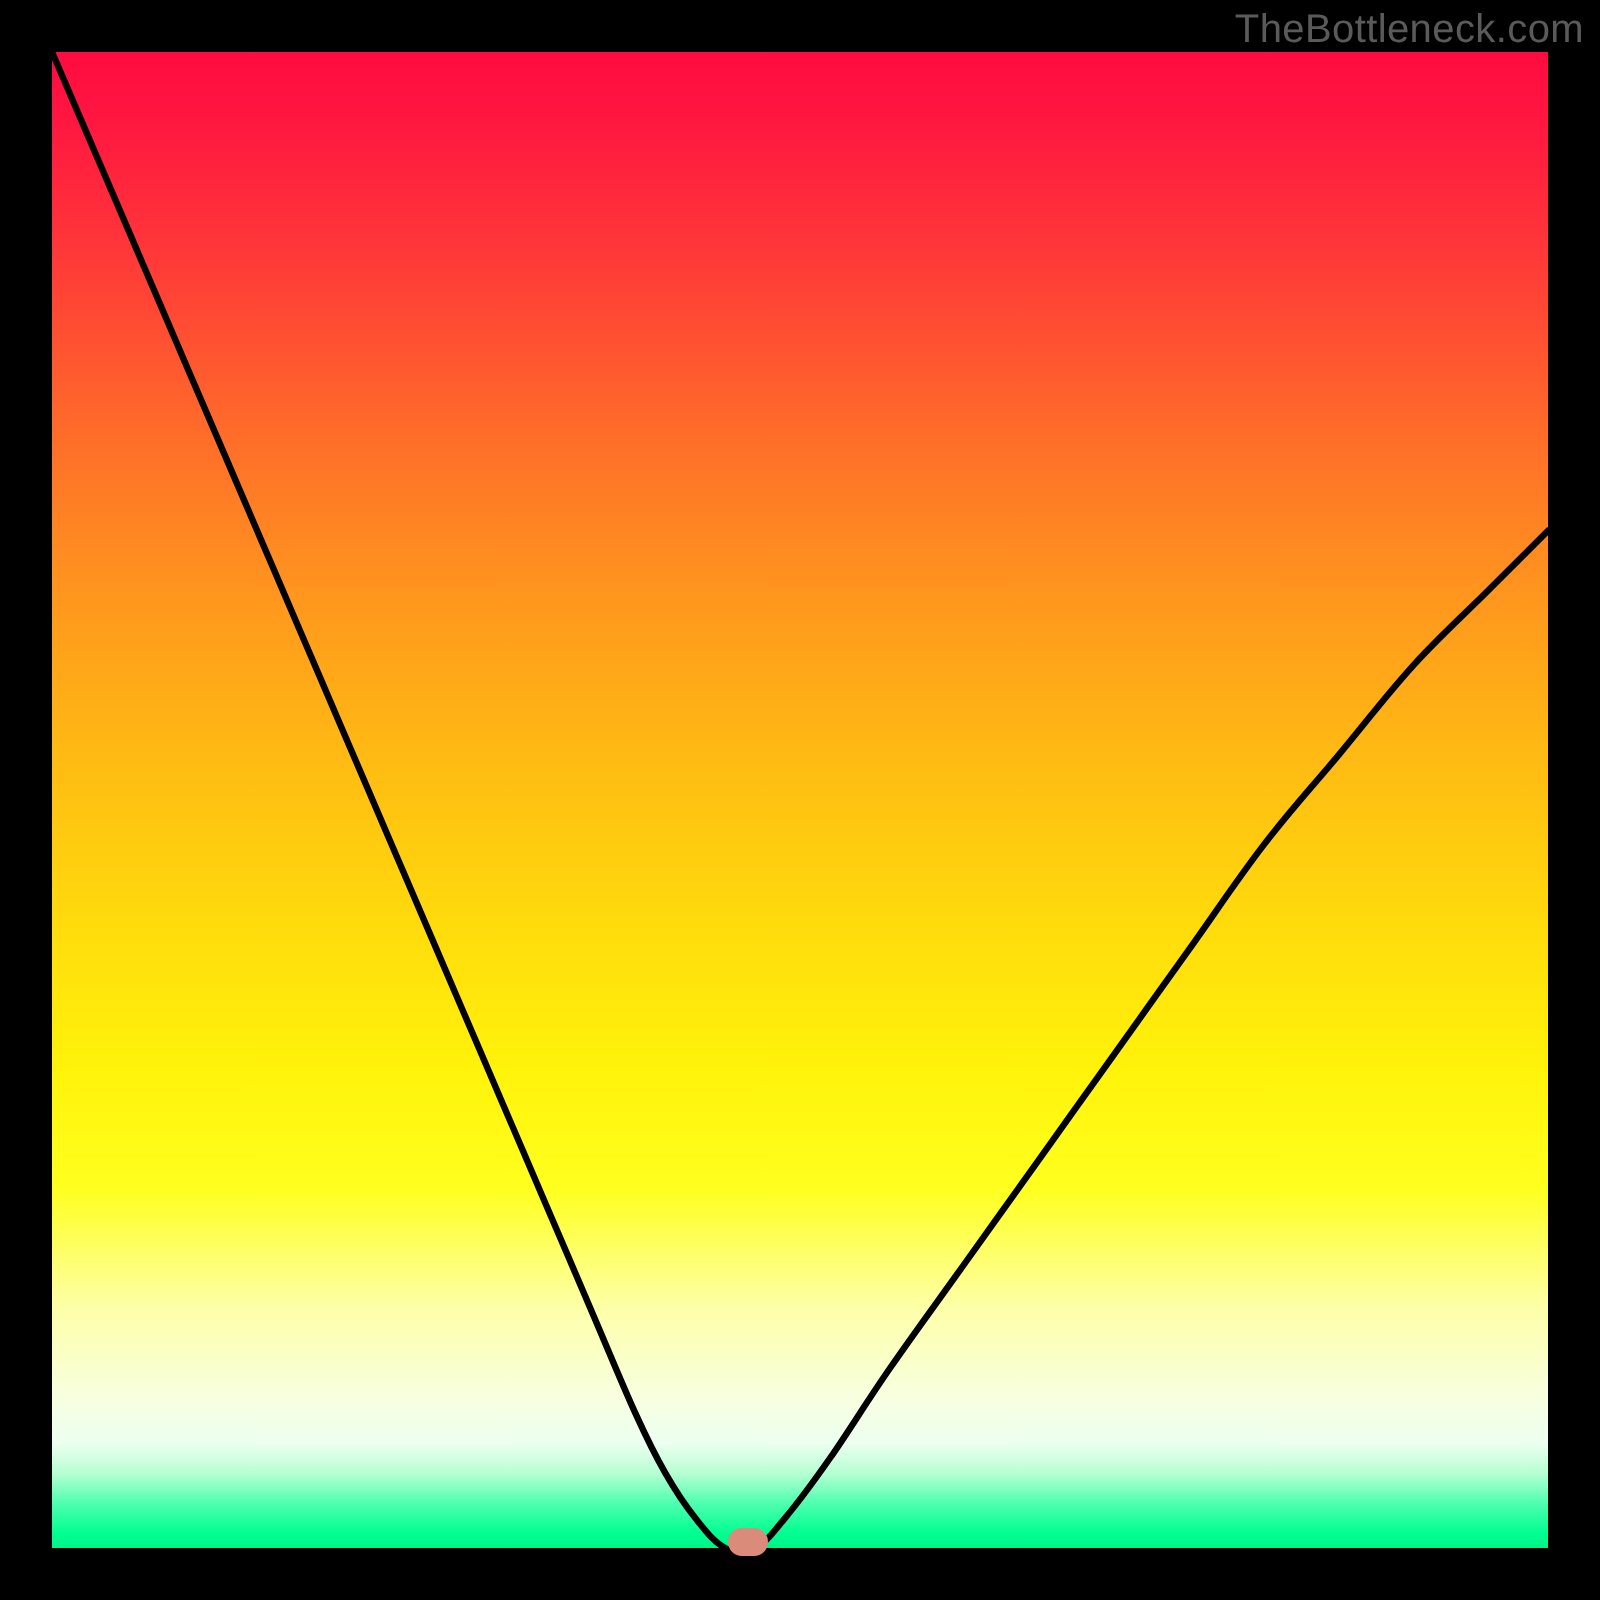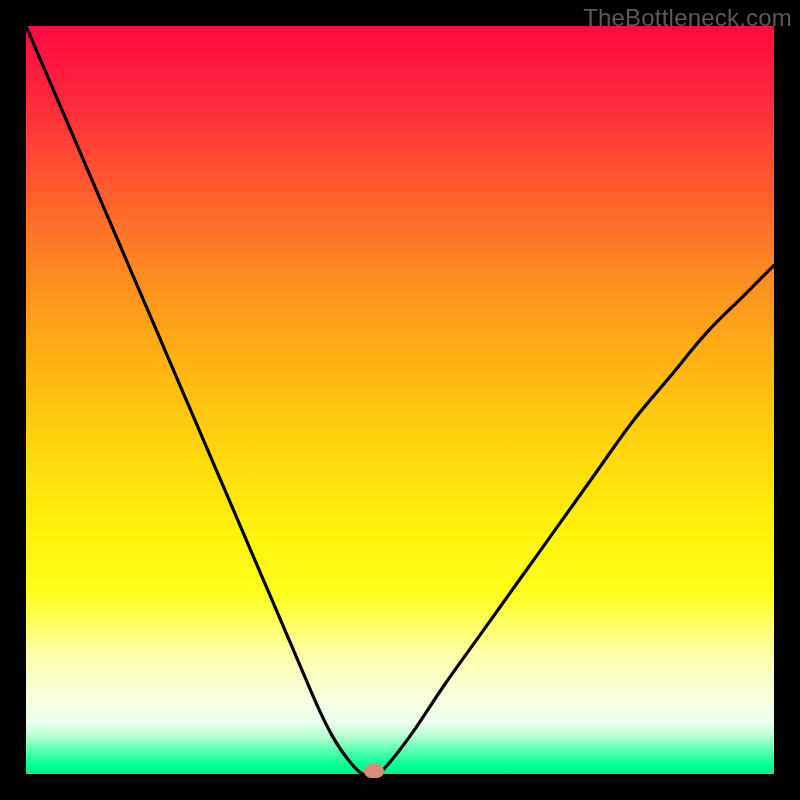--- a/index.html
+++ b/index.html
@@ -40,21 +40,21 @@
       #4fffb0 97%,
       #00ff90 99%,
       #00f388 100%
     );
   }
   .watermark {
     position: absolute;
     top: 4px;
     right: 8px;
     color: #5a5a5a;
-    font-size: 24px;
+    font-size: 20px;
     font-weight: 500;
     letter-spacing: 0.2px;
     user-select: none;
   }
   svg.curve {
     position: absolute;
     left: 0;
     top: 0;
     width: 748px;
     height: 748px;

